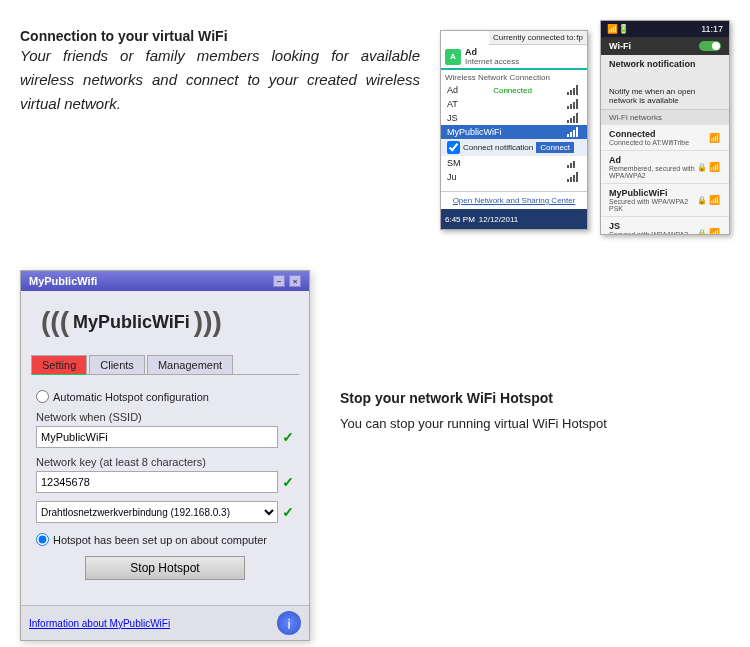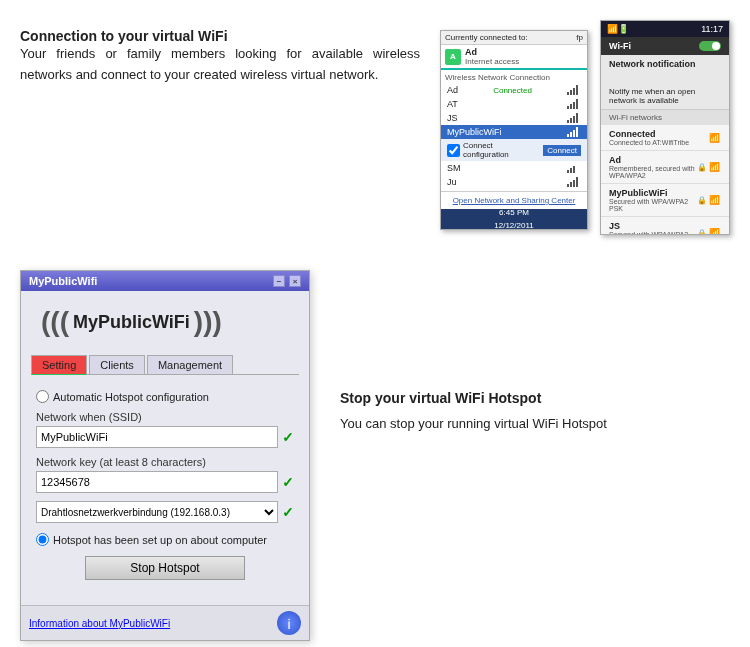--- a/index.html
+++ b/index.html
@@ -21,23 +21,24 @@
     }
     .top-text {
       flex: 1;
       padding-top: 8px;
     }
     .top-text h3 {
       font-weight: bold;
       font-size: 14px;
     }
     .top-text p {
-      font-size: 13px;
+      font-size: 15px;
       line-height: 1.6;
       text-align: justify;
+      font-style: italic;
     }
     .top-screenshot {
       width: 290px;
       flex-shrink: 0;
       display: flex;
       gap: 4px;
       height: 215px;
       position: relative;
     }
 
@@ -55,20 +56,21 @@
       overflow: hidden;
     }
     .win-wifi-header {
       background: #f0f0f0;
       border-bottom: 1px solid #ccc;
       padding: 2px 4px;
       font-size: 8px;
       display: flex;
       justify-content: space-between;
       align-items: center;
+      margin-left: 48px;
     }
     .win-wifi-connected-row {
       display: flex;
       align-items: center;
       padding: 2px 4px;
       gap: 4px;
     }
     .win-wifi-connected-icon {
       width: 16px;
       height: 16px;
@@ -159,26 +161,25 @@
     }
     .win-wifi-taskbar {
       background: #1f3a6b;
       height: 20px;
       position: absolute;
       bottom: 0;
       left: 0;
       right: 0;
       display: flex;
       align-items: center;
-      justify-content: center;
+      justify-content: flex-start;
       padding: 0 4px;
       font-size: 8px;
       color: white;
       gap: 4px;
-      flex-direction: column;
     }
 
     
     .android-wifi-panel {
       width: 130px;
       background: #f5f5f5;
       border: 1px solid #aaa;
       box-shadow: 2px 2px 5px rgba(0,0,0,0.3);
       font-size: 9px;
       position: absolute;
@@ -520,21 +521,21 @@
         <span>MyPublicWiFi</span>
         <span class="wifi-bars selected">
           <span></span>
             <span></span>
             <span></span>
             <span></span>
         </span>
       </div>
       <div class="connect-auto-row">
         <input type="checkbox" checked="" style="">
-        <span>Connect configuration</span>
+        <span>Connect notification</span>
         <button class="connect-btn">Connect</button>
       </div>
       <div class="win-wifi-network-row">
         <span>SM</span>
         <span class="wifi-bars">
           <span></span>
             <span></span>
             <span></span>
         </span>
       </div>
@@ -664,16 +665,16 @@
         <button class="stop-btn">Stop Hotspot</button>
       </div>
     </div>
     <div class="app-footer">
       <span class="footer-link">Information about MyPublicWiFi</span>
       <div class="footer-icon">ℹ</div>
     </div>
   </div>
 
   <div class="bottom-right-text">
-    <h3>Stop your virtual WiFi Hotspot</h3>
+    <h3>Stop your network WiFi Hotspot</h3>
     <p>You can stop your running virtual WiFi Hotspot</p>
   </div>
 </div>
 
 </body></html>

